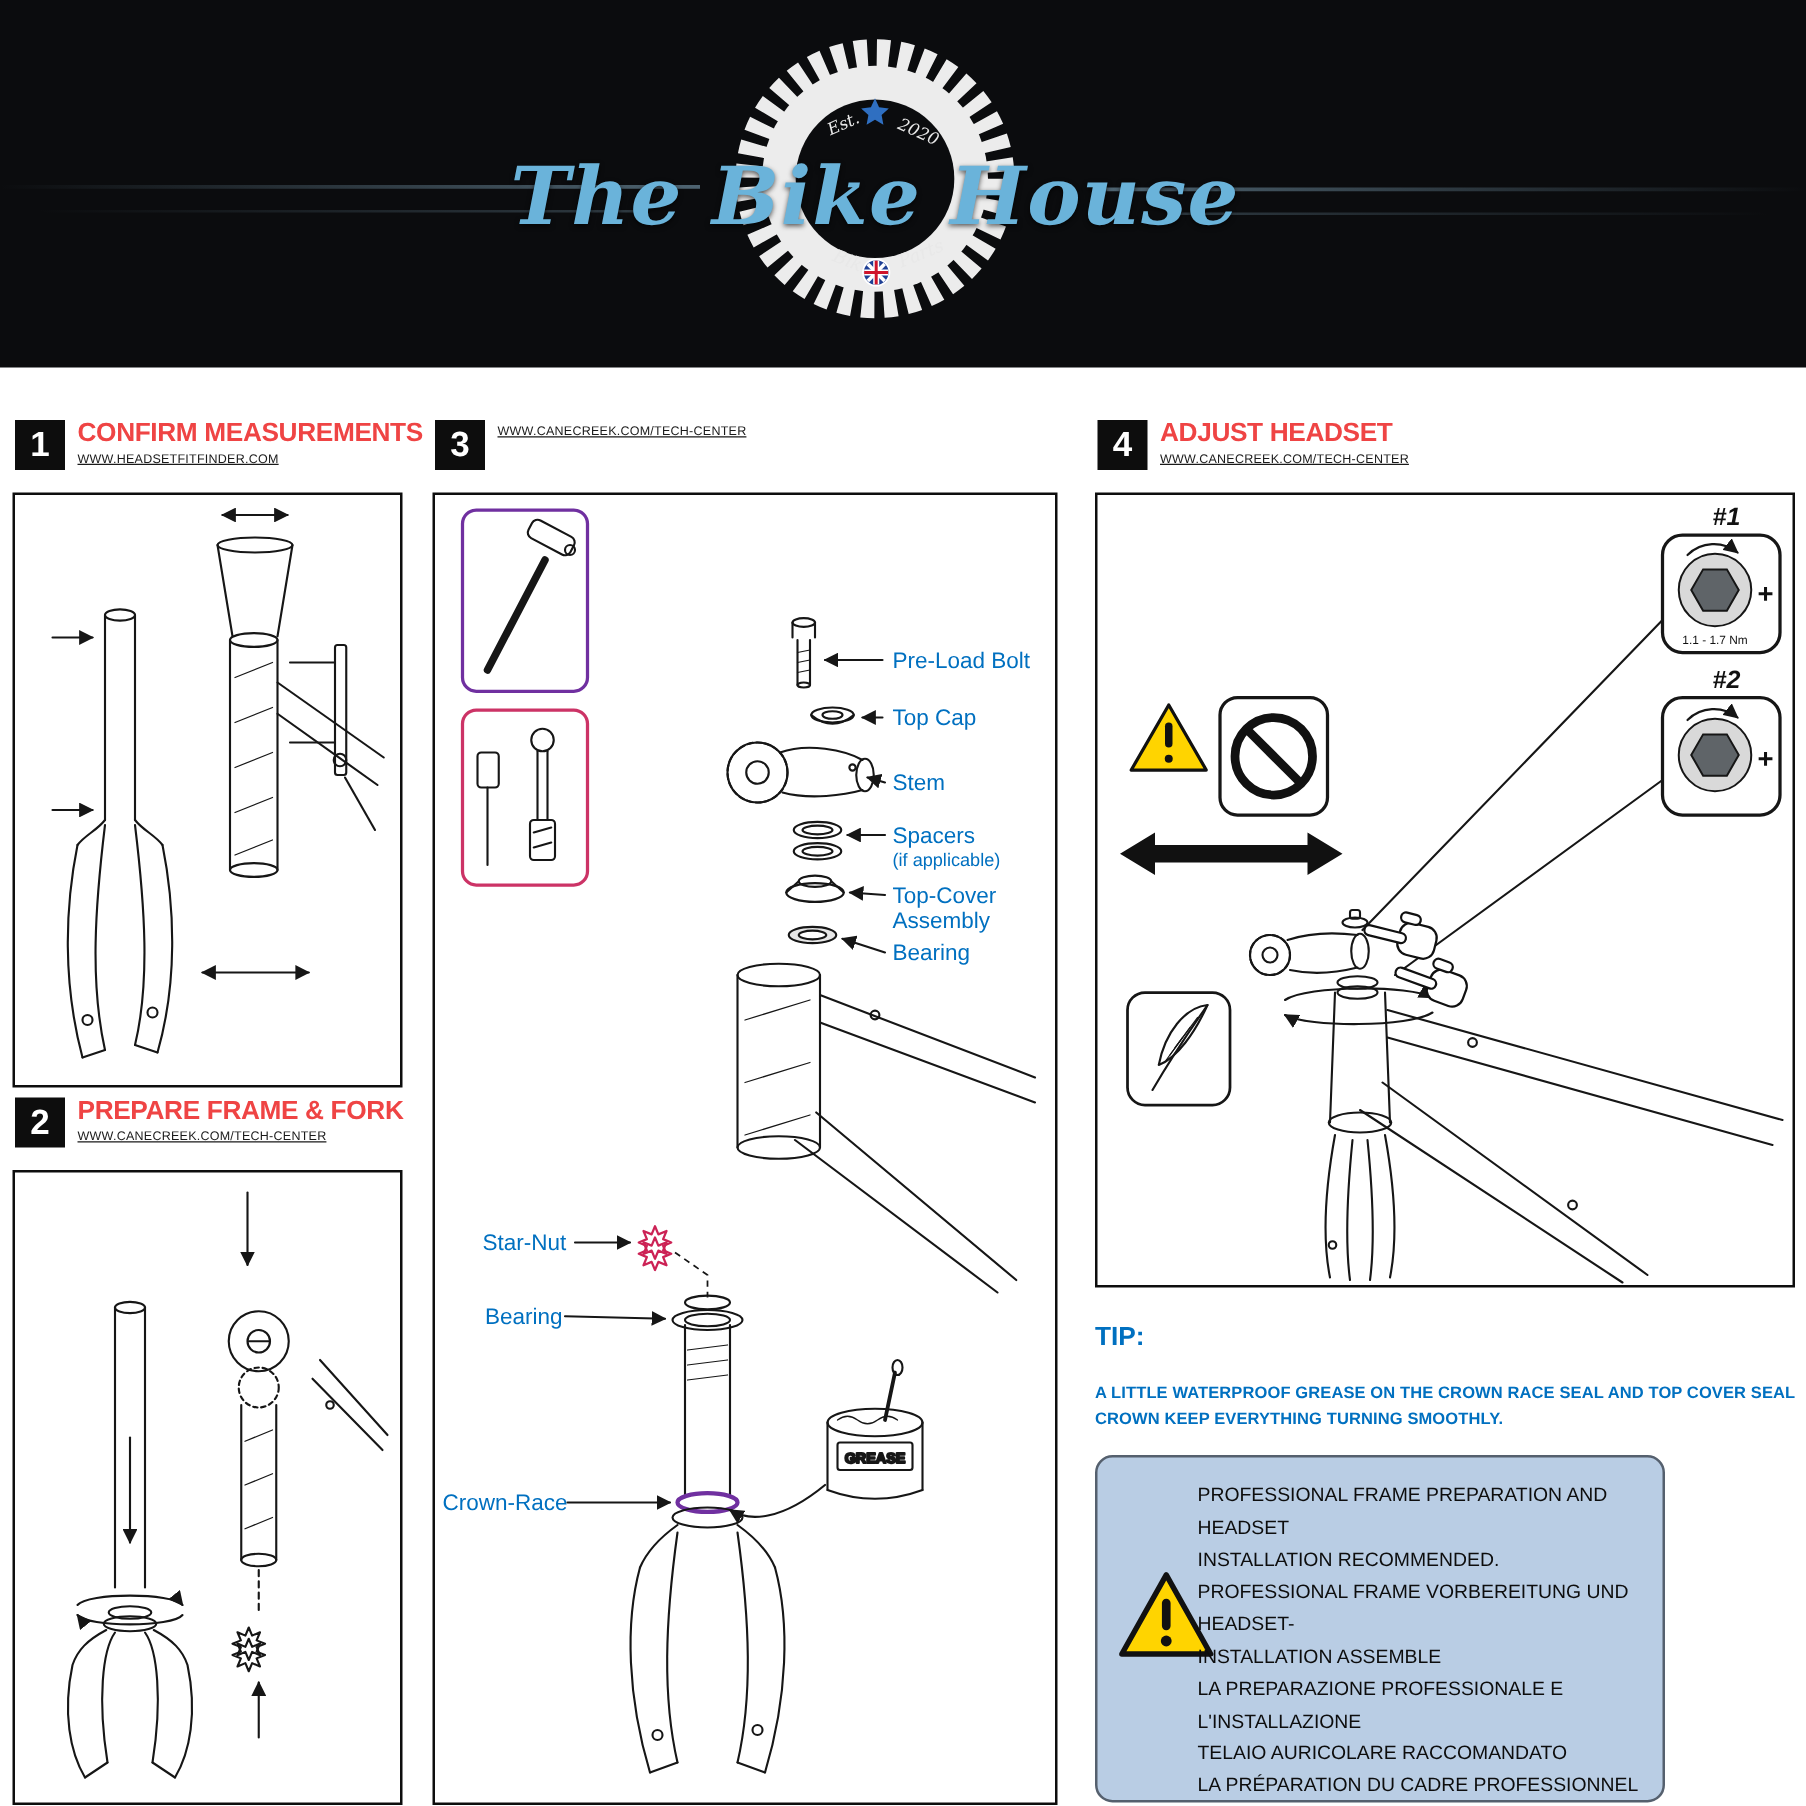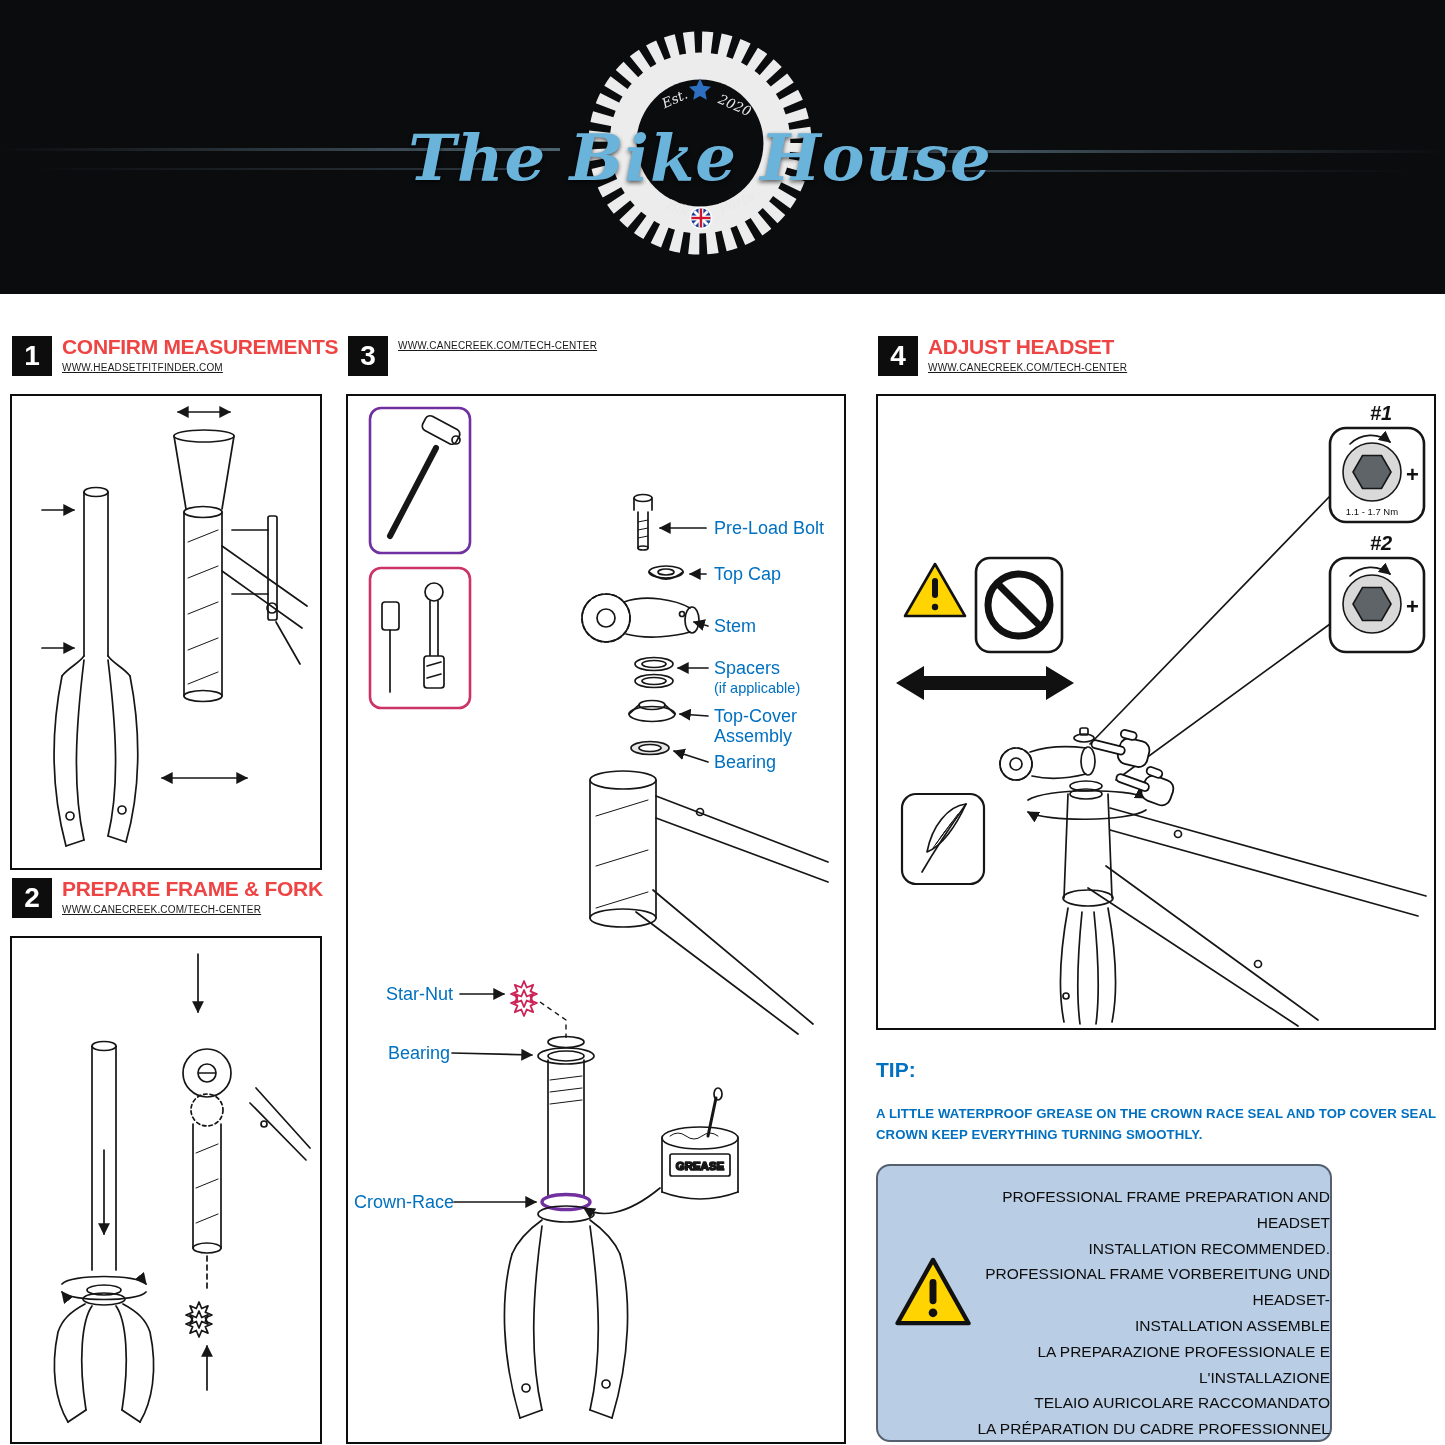--- a/index.html
+++ b/index.html
@@ -471,21 +471,21 @@
       </g>
     </svg>
   </div>
 
   <div class="tip" style="left:876px; top:1058px; width:562px;">
     <div class="tip-head">TIP:</div>
     <div class="tip-line">A LITTLE WATERPROOF GREASE ON THE CROWN RACE SEAL AND TOP COVER SEAL</div>
     <div class="tip-line">CROWN KEEP EVERYTHING TURNING SMOOTHLY.</div>
   </div>
 
-  <div class="notice" style="left:876px; top:1164px; width:456px; height:278px;text-align:right;">
+  <div class="notice" style="left:876px; top:1164px; width:456px; height:278px;">
     <svg width="78" height="76" viewBox="0 0 90 84" style="position:absolute; left:16px; top:88px;">
       <polygon points="45,5 86,78 4,78" fill="#ffd400" stroke="#111" stroke-width="5" stroke-linejoin="round"></polygon>
       <rect x="41" y="27" width="8" height="29" rx="4" fill="#111"></rect>
       <circle cx="45" cy="66" r="5" fill="#111"></circle>
     </svg>
     <div class="notice-lines">
       <div>PROFESSIONAL FRAME PREPARATION AND HEADSET</div>
       <div>INSTALLATION RECOMMENDED.</div>
       <div>PROFESSIONAL FRAME VORBEREITUNG UND HEADSET-</div>
       <div>INSTALLATION ASSEMBLE</div>

